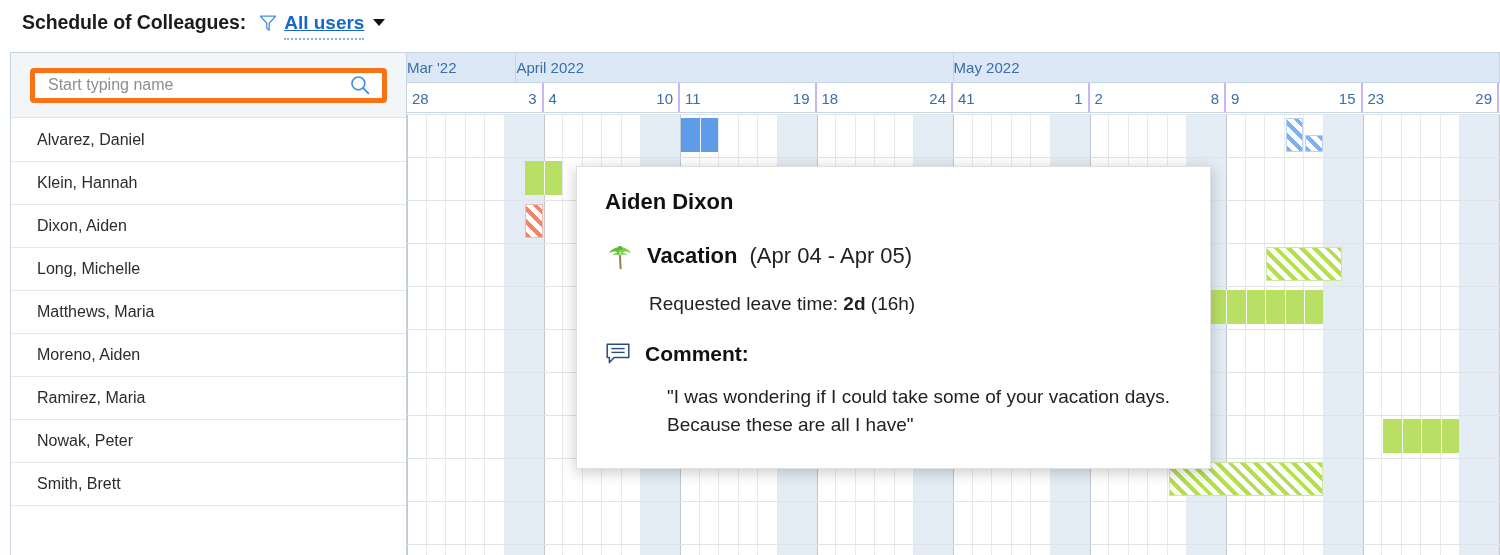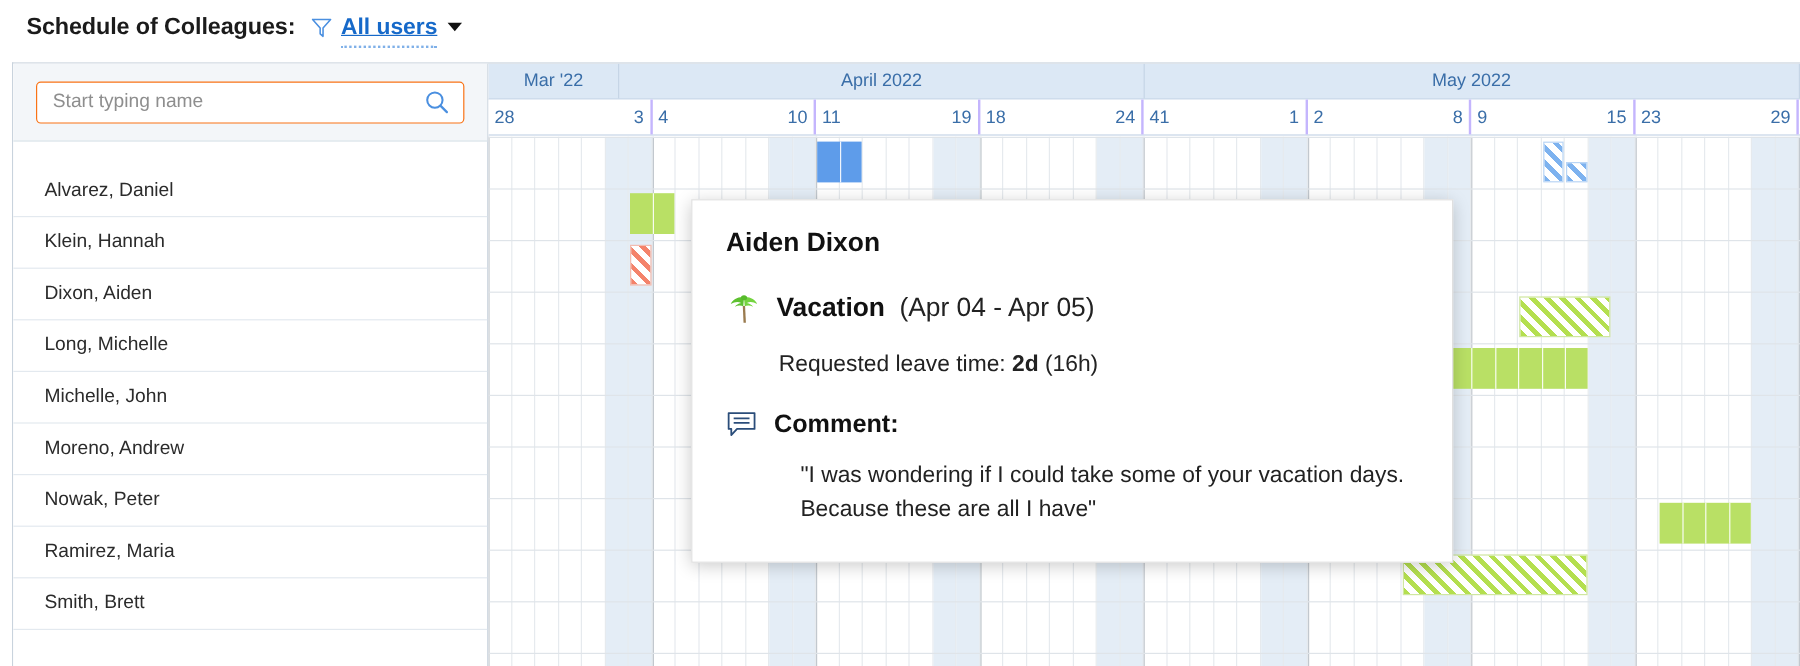--- a/index.html
+++ b/index.html
@@ -50,48 +50,48 @@
   .left{
     position:absolute;left:0;top:0;width:396px;height:503px;
     border-right:1px solid #c9d3dd;box-sizing:border-box;background:#fff;
   }
   .search-box{
     height:65px;background:#f3f6f9;border-bottom:1px solid #dde4ea;
     display:flex;align-items:center;padding:0 19px;box-sizing:border-box;
   }
   .search-field{
     position:relative;flex:1;height:35px;background:#fff;
-    border:1px solid #f97316;border-radius:4px;
+    border:5px solid #f97316;border-radius:4px;
     display:flex;align-items:center;padding:0 11px;box-sizing:border-box;
   }
   .search-field input{
     border:0;outline:0;background:transparent;flex:1;
     font-family:"Liberation Sans", sans-serif;font-size:16px;color:#333;
   }
   .search-field input::placeholder{color:#8e8e8e;}
   .mag{width:22px;height:22px;flex:0 0 22px;}
 
-  .names{position:absolute;left:0;top:66px;right:0;bottom:0;margin-top:19px;}
+  .names{position:absolute;left:0;top:66px;right:0;bottom:0;}
   .name-row{
     height:43px;box-sizing:border-box;
     border-bottom:1px solid #e3e9ef;
     display:flex;align-items:center;padding-left:26px;
     font-size:16px;color:#2b2b2b;
   }
 
   
   .right{
     position:absolute;left:396px;top:0;right:0;height:503px;overflow:hidden;
   }
   .month-row{
     height:30px;display:flex;background:#dce8f5;
     border-bottom:1px solid #c6d5e6;box-sizing:border-box;
   }
   .month-cell{
-    display:flex;align-items:center;justify-content:center;
+    display:flex;align-items:center;
     font-size:15px;color:#3a6ea8;
     border-right:1px solid #c6d5e6;box-sizing:border-box;
     height:100%;
   }
   .week-row{
     height:30px;display:flex;background:#fff;
     border-bottom:1px solid #c6d5e6;box-sizing:border-box;
   }
   .week-cell{
     position:relative;
@@ -191,30 +191,30 @@
           <div class="name-row">
             <span>Klein, Hannah</span>
           </div>
           <div class="name-row">
             <span>Dixon, Aiden</span>
           </div>
           <div class="name-row">
             <span>Long, Michelle</span>
           </div>
           <div class="name-row">
-            <span>Michelle, John</span>
-          </div>
-          <div class="name-row">
-            <span>Moreno, Andrew</span>
+            <span>Matthews, Maria</span>
+          </div>
+          <div class="name-row">
+            <span>Moreno, Aiden</span>
+          </div>
+          <div class="name-row">
+            <span>Ramirez, Maria</span>
           </div>
           <div class="name-row">
             <span>Nowak, Peter</span>
-          </div>
-          <div class="name-row">
-            <span>Ramirez, Maria</span>
           </div>
           <div class="name-row">
             <span>Smith, Brett</span>
           </div>
         </div>
     </div>
 
     <div class="right">
       <div class="month-row" id="month-row">
           <div class="month-cell" style="width: 136.5px;">

